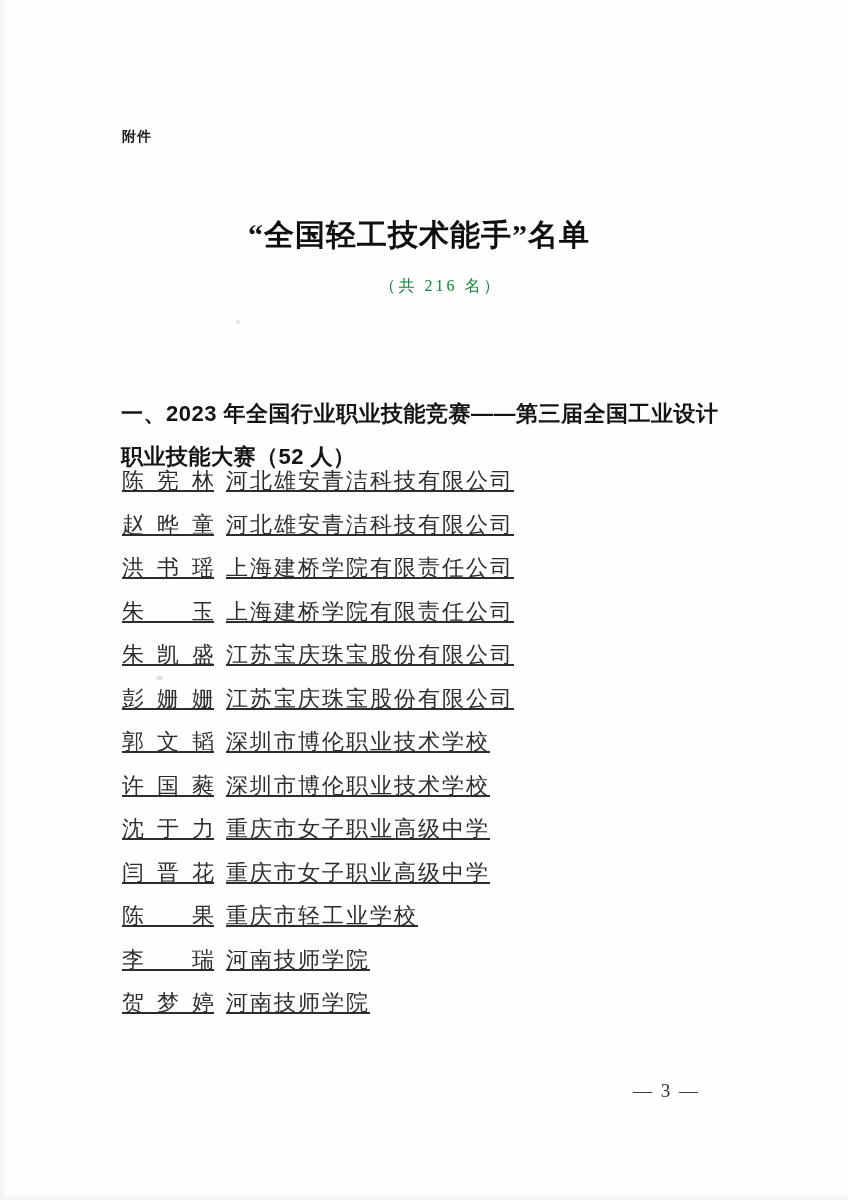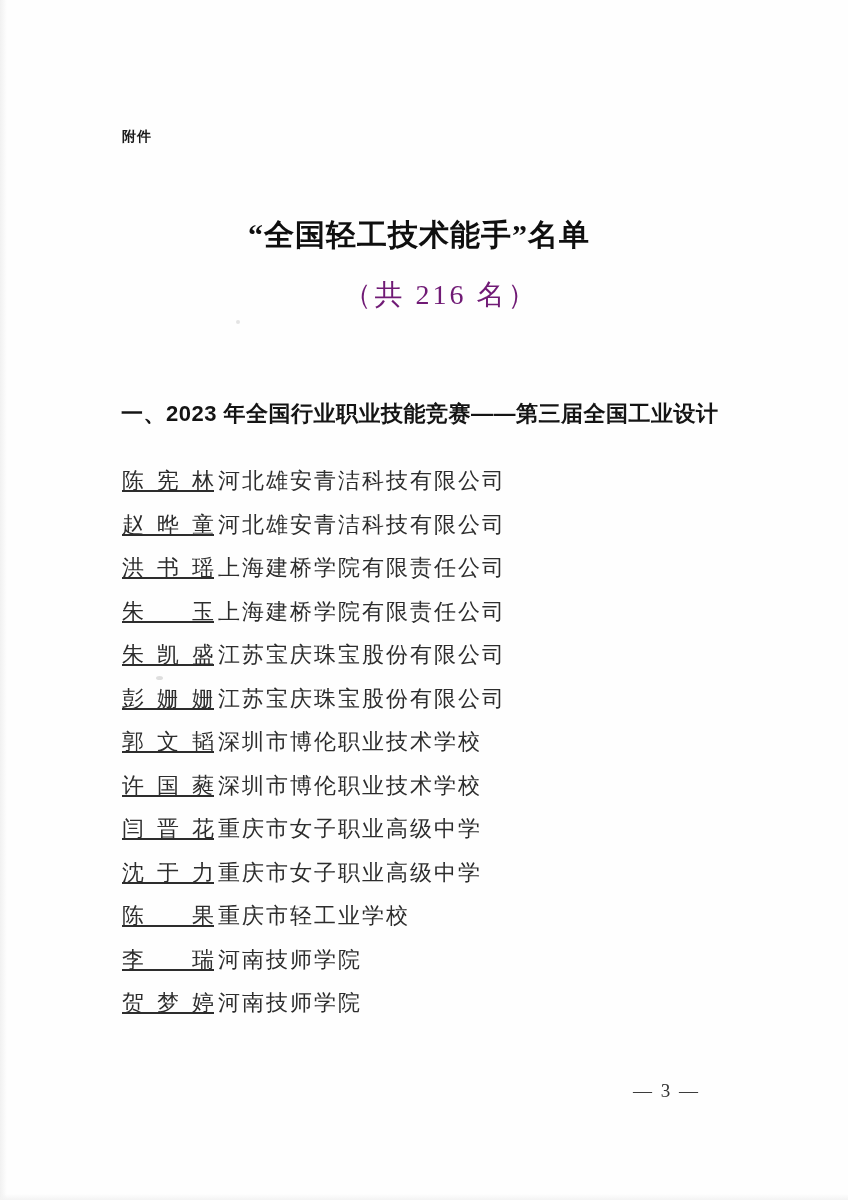--- a/index.html
+++ b/index.html
@@ -65,22 +65,22 @@
     color: #0f0f0f;
     letter-spacing: 1px;
     font-family: "Liberation Serif", "DejaVu Serif", serif;
   }
   .doc-subtitle {
     position: absolute;
     left: 0;
     right: 14px;
     top: 276px;
     text-align: center;
-    font-size: 28px;
-    color: #701a75;
+    font-size: 16px;
+    color: #15803d;
     letter-spacing: 3px;
     margin-left: 48px;
   }
   .section-heading {
     position: absolute;
     left: 121px;
     top: 392px;
     width: 620px;
     font-family: "Liberation Sans", "DejaVu Sans", sans-serif;
     font-weight: 700;
@@ -106,23 +106,24 @@
     width: 92px;
     vertical-align: top;
     text-align: justify;
     text-align-last: justify;
     -moz-text-align-last: justify;
     color: #2d2d2d;
     text-decoration: underline;
   }
   .org {
     display: inline-block;
-    margin-left: 4px;
+    margin-left: 12px;
     letter-spacing: 2px;
     color: #2d2d2d;
+    text-decoration: underline;
   }
   .page-number {
     position: absolute;
     top: 1080px;
     right: 148px;
     font-size: 19px;
     letter-spacing: 2px;
     color: #333333;
   }
 </style>
@@ -136,32 +137,33 @@
   <div class="speck2"></div>
 
   <div class="attachment-label">附件</div>
 
   <div class="doc-title">“全国轻工技术能手”名单</div>
 
   <div class="doc-subtitle">（共 216 名）</div>
 
   <div class="section-heading">
     <div>一、2023 年全国行业职业技能竞赛——第三届全国工业设计</div>
+    <div>职业技能大赛（52 人）</div>
   </div>
 
   <div class="roster-list">
       <div class="row"><span class="name">陈宪林</span><span class="org">河北雄安青洁科技有限公司</span></div>
       <div class="row"><span class="name">赵晔童</span><span class="org">河北雄安青洁科技有限公司</span></div>
       <div class="row"><span class="name">洪书瑶</span><span class="org">上海建桥学院有限责任公司</span></div>
       <div class="row"><span class="name">朱玉</span><span class="org">上海建桥学院有限责任公司</span></div>
       <div class="row"><span class="name">朱凯盛</span><span class="org">江苏宝庆珠宝股份有限公司</span></div>
       <div class="row"><span class="name">彭姗姗</span><span class="org">江苏宝庆珠宝股份有限公司</span></div>
       <div class="row"><span class="name">郭文韬</span><span class="org">深圳市博伦职业技术学校</span></div>
       <div class="row"><span class="name">许国蕤</span><span class="org">深圳市博伦职业技术学校</span></div>
+      <div class="row"><span class="name">沈于力</span><span class="org">重庆市女子职业高级中学</span></div>
       <div class="row"><span class="name">闫晋花</span><span class="org">重庆市女子职业高级中学</span></div>
-      <div class="row"><span class="name">沈于力</span><span class="org">重庆市女子职业高级中学</span></div>
       <div class="row"><span class="name">陈果</span><span class="org">重庆市轻工业学校</span></div>
       <div class="row"><span class="name">李瑞</span><span class="org">河南技师学院</span></div>
       <div class="row"><span class="name">贺梦婷</span><span class="org">河南技师学院</span></div>
     </div>
 
   <div class="page-number">— 3 —</div>
 </div>
 
 </body></html>

